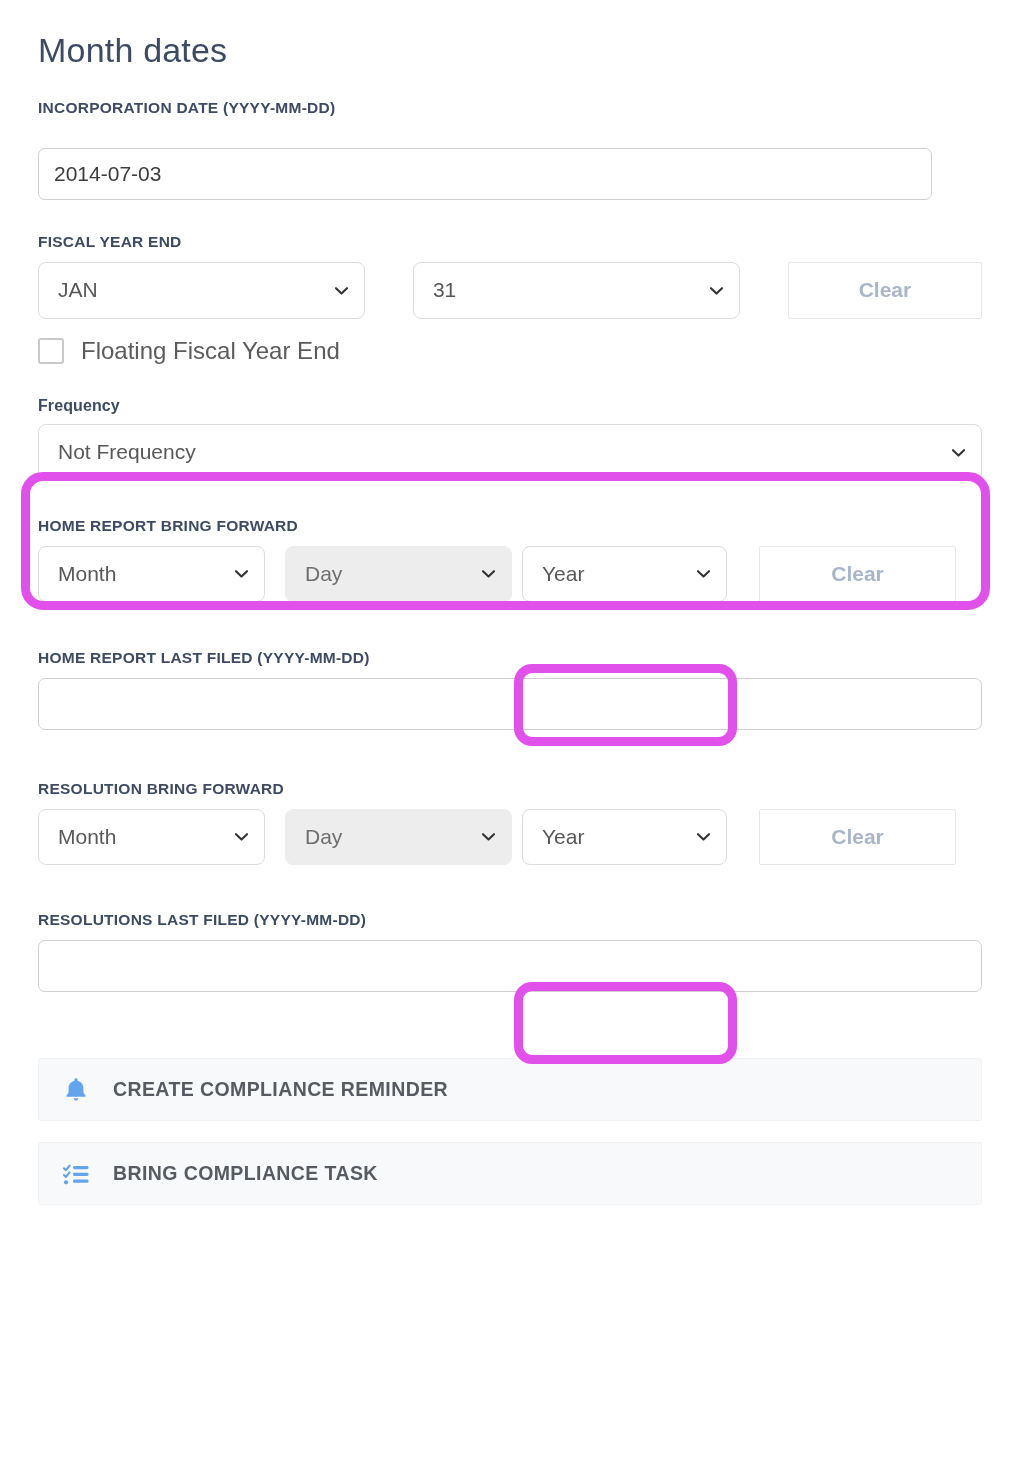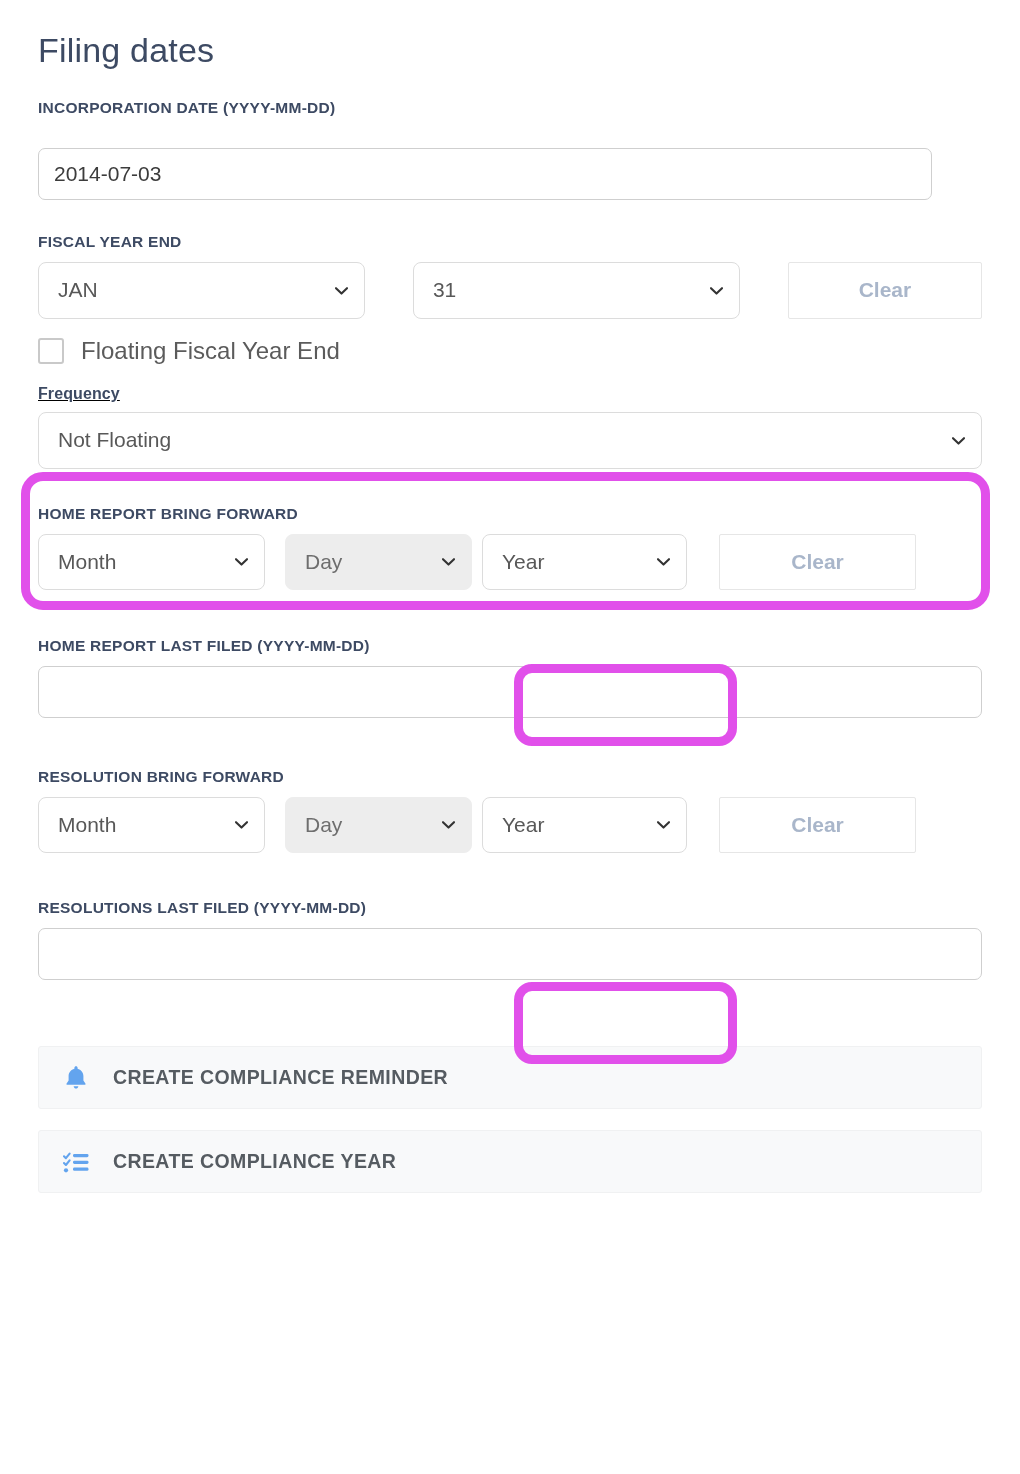--- a/index.html
+++ b/index.html
@@ -133,21 +133,21 @@
     pointer-events: none;
     z-index: 5;
   }
   .hl-freq  { left: 21px;  top: 472px;  width: 969px; height: 138px; }
   .hl-year1 { left: 514px; top: 664px;  width: 223px; height: 82px; border-radius: 18px; }
   .hl-year2 { left: 514px; top: 982px;  width: 223px; height: 82px; border-radius: 18px; }
 
   
   .bf-row { display: flex; align-items: flex-start; gap: 8px; margin-top: 0; }
   .bf-row .select-wrap.month { width: 227px; margin-right: 12px; }
-  .bf-row .select-wrap.day   { width: 187px; margin-right: 2px; }
+  .bf-row .select-wrap.day   { width: 227px; margin-right: 2px; }
   .bf-row .select-wrap.year  { width: 205px; margin-right: 24px; }
   .bf-row .clear-btn { width: 197px; }
 
   .fy-row { display: flex; align-items: flex-start; }
   .fy-row .select-wrap.month { width: 330px; margin-right: 48px; height: 57px; }
   .fy-row .select-wrap.day   { width: 330px; margin-right: 48px; height: 57px; }
   .fy-row .clear-btn { width: 196px; height: 57px; }
 
   .freq-select-wrap { width: 100%; height: 57px; }
 
@@ -182,21 +182,21 @@
 </style>
 </head>
 <body>
 
 <div class="page">
 
   <div class="hl hl-freq"></div>
   <div class="hl hl-year1"></div>
   <div class="hl hl-year2"></div>
 
-  <h1 class="page-title">Filing dates</h1>
+  <h1 class="page-title">Month dates</h1>
 
   <div class="group" style="margin-top:29px;">
     <label class="field-label">INCORPORATION DATE (YYYY-MM-DD)</label>
     <input class="text-input narrow" type="text" value="2014-07-03" style="">
   </div>
 
   <div class="group" style="margin-top:33px;">
     <label class="field-label">FISCAL YEAR END</label>
     <div class="fy-row">
       <div class="select-wrap month">
@@ -217,24 +217,24 @@
       </div>
       <div class="clear-btn">Clear</div>
     </div>
 
     <div class="checkbox-row">
       <span class="checkbox-box"></span>
       <span class="checkbox-label">Floating Fiscal Year End</span>
     </div>
   </div>
 
-  <div class="group" style="margin-top:20px;text-decoration:underline;">
+  <div class="group" style="margin-top:32px;">
     <label class="field-label nocaps" style="font-size:16px;margin-bottom:9px;">Frequency</label>
     <div class="select-wrap freq-select-wrap">
-      <div class="select-box">Not Floating</div>
+      <div class="select-box">Not Frequency</div>
       <span class="chev">
         <svg viewBox="0 0 13 8">
             <path d="M1 1.2 L6.5 6.6 L12 1.2" fill="none" stroke="#333" stroke-width="2.1" stroke-linecap="round" stroke-linejoin="round"></path>
           </svg>
       </span>
     </div>
   </div>
 
   <div class="group" style="margin-top:36px;">
     <label class="field-label">HOME REPORT BRING FORWARD</label>
@@ -323,17 +323,17 @@
       <span class="action-icon">
         <svg width="26" height="22" viewBox="0 0 26 22">
           <path d="M1 5.3 L2.9 7.2 L6.6 2.6" fill="none" stroke="#63a4ee" stroke-width="2.1" stroke-linecap="round" stroke-linejoin="round"></path>
           <path d="M1 12.1 L2.9 14 L6.6 9.4" fill="none" stroke="#63a4ee" stroke-width="2.1" stroke-linecap="round" stroke-linejoin="round"></path>
           <circle cx="3" cy="19.3" r="2.1" fill="#63a4ee"></circle>
           <rect x="10" y="2.9" width="15.5" height="3.3" rx="1.4" fill="#63a4ee"></rect>
           <rect x="10" y="9.7" width="15.5" height="3.3" rx="1.4" fill="#63a4ee"></rect>
           <rect x="10" y="16.5" width="15.5" height="3.3" rx="1.4" fill="#63a4ee"></rect>
         </svg>
       </span>
-      <span class="action-label">CREATE COMPLIANCE YEAR</span>
+      <span class="action-label">BRING COMPLIANCE TASK</span>
     </div>
   </div>
 
 </div>
 
 </body></html>

